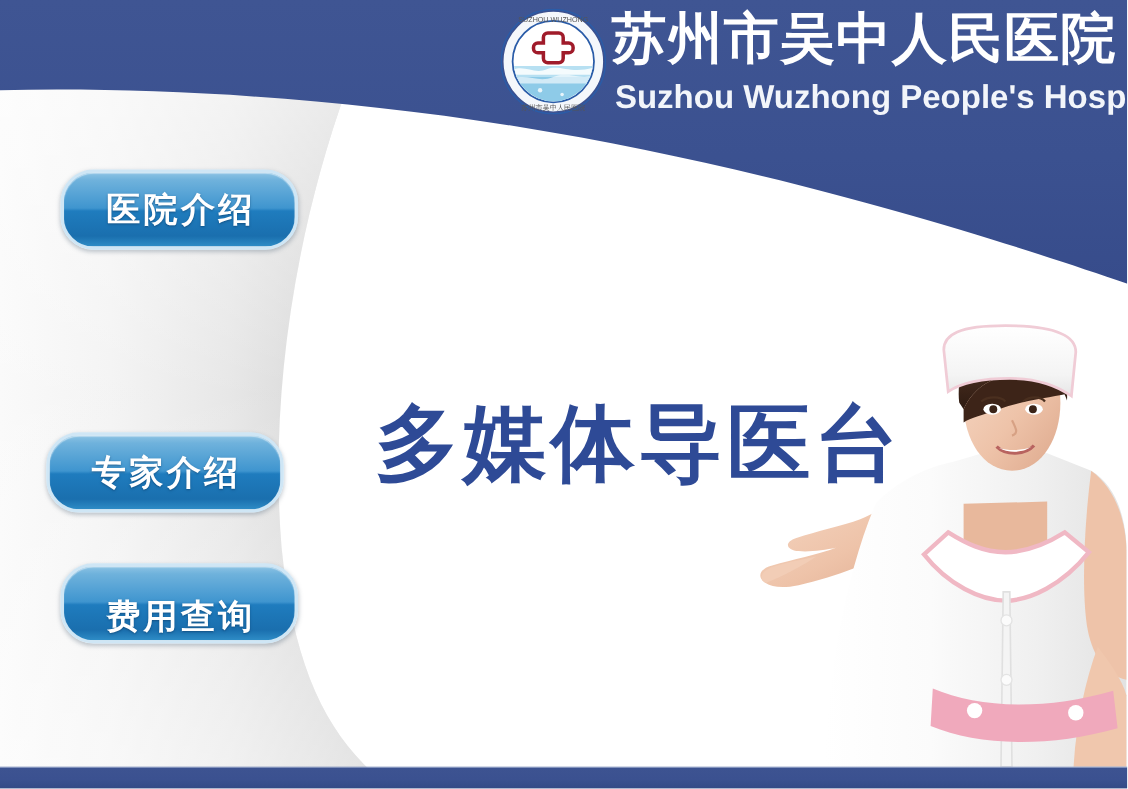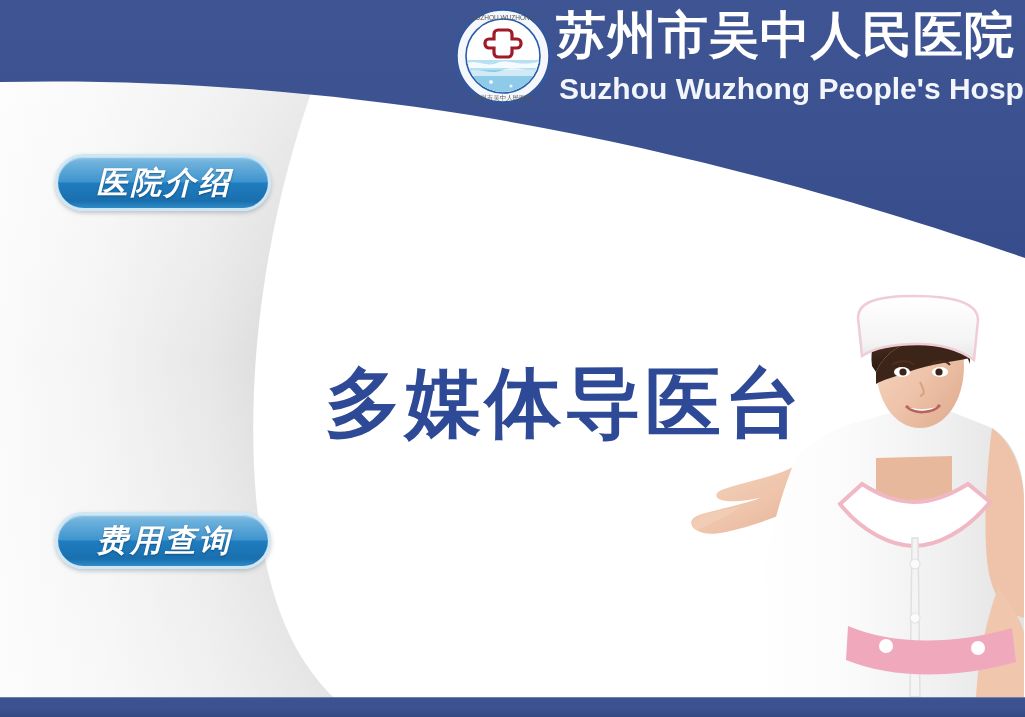--- a/index.html
+++ b/index.html
@@ -46,46 +46,45 @@
   .gray-panel{
     position:absolute;left:0;top:78px;width:360px;height:622px;z-index:1;
   }
 
   
   .nav{
     position:absolute;left:0;top:0;width:340px;height:717px;z-index:4;
   }
   .nav-btn{
     position:absolute;
-    width:216px;height:57px;
+    width:216px;height:73px;
     border-radius:30px;
     background:linear-gradient(to bottom,
        #8cc3e4 0%, #6fb2dc 10%, #3f95cf 48%, #1f7cbe 52%, #1a6fae 86%, #2e8cc6 100%);
     border:3px solid #cfe6f5;
     box-shadow:0 2px 4px rgba(80,100,120,.35), inset 0 1px 1px rgba(255,255,255,.5);
     box-sizing:border-box;
     display:flex;align-items:center;justify-content:center;
     cursor:pointer;
-    font-style:italic;
   }
   .nav-btn .lbl{
     font-family:"DejaVu Sans","Liberation Sans",sans-serif;
     font-size:31px;font-weight:bold;color:#ffffff;
     letter-spacing:3px;
     text-shadow:0 1px 2px rgba(10,50,90,.55);
     padding-left:3px;
   }
   .nav-btn.b0{left:55px;top:154px;}
   .nav-btn.b1{left:37px;top:274px;}
   .nav-btn.b2{left:42px;top:393px;}
-  .nav-btn.b3{left:55px;top:512px;}
+  .nav-btn.b3{left:55px;top:512px;align-items:flex-end;}
 
   
   .main-title{
-    position:absolute;left:325px;top:358px;z-index:4;
+    position:absolute;left:341px;top:358px;z-index:4;
     font-family:"DejaVu Sans","Liberation Sans",sans-serif;
     font-size:76px;line-height:90px;font-weight:bold;
     color:#2e4a96;letter-spacing:4px;white-space:nowrap;
   }
 
   
   .nurse{
     position:absolute;left:600px;top:288px;width:425px;height:409px;z-index:3;
     pointer-events:none;
   }
@@ -246,20 +245,23 @@
 
     <path d="M320,94 C324,102 326,106 320,108" stroke="#d7a184" stroke-width="2" fill="none"></path>
     <path d="M306,118 C314,126 332,126 340,117" stroke="#b8635f" stroke-width="3" fill="none"></path>
     <path d="M308,119 C316,124 330,124 338,118 C330,122 316,122 308,119 Z" fill="#ffffff"></path>
   </svg>
 
   <div class="nav">
     <div class="nav-btn b0">
       <span class="lbl">医院介绍</span>
     </div>
+    <div class="nav-btn b2">
+      <span class="lbl">专家介绍</span>
+    </div>
     <div class="nav-btn b3">
       <span class="lbl">费用查询</span>
     </div>
   </div>
 
   <div class="main-title">多媒体导医台</div>
 
   <div class="footer-bar"></div>
 
 </div>

